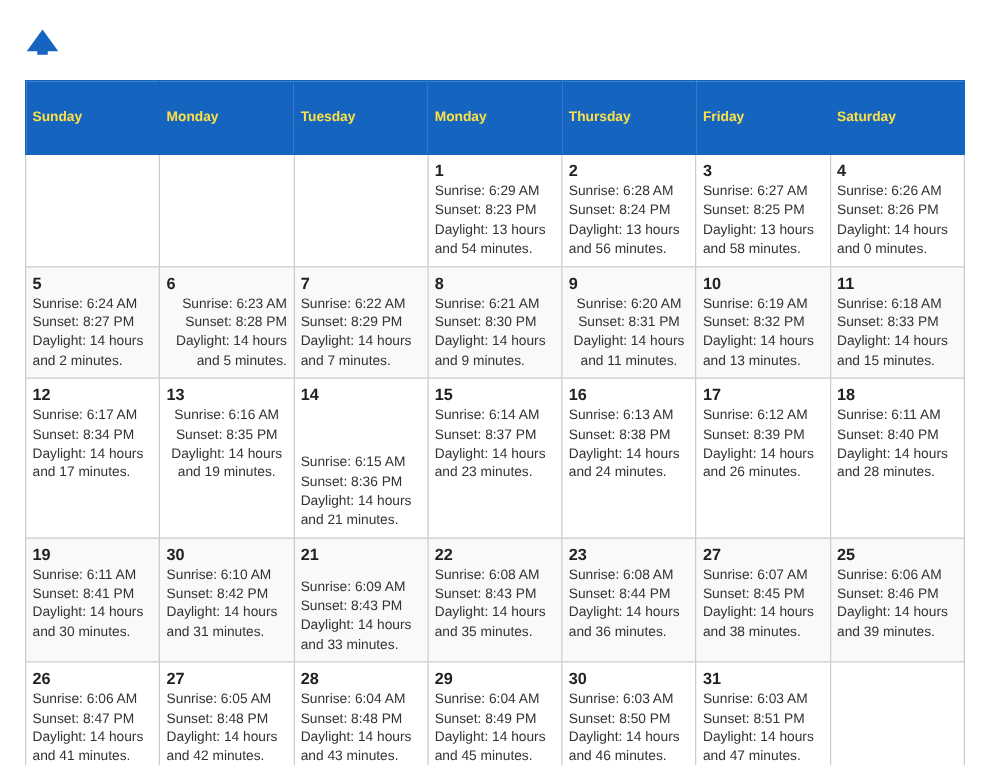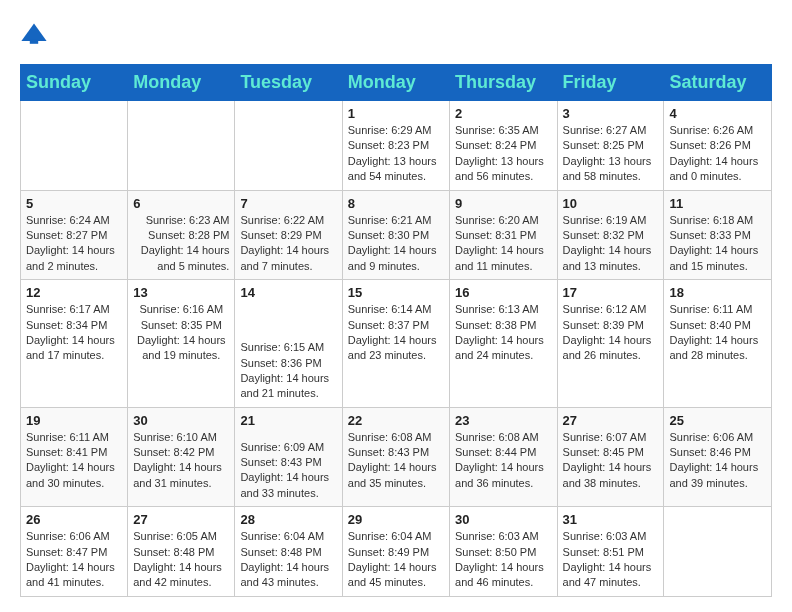--- a/index.html
+++ b/index.html
@@ -49,24 +49,24 @@
       font-size: 15px;
       color: #555;
     }
     .calendar {
       width: 100%;
       border-collapse: collapse;
       font-size: 11px;
     }
     .calendar th {
       background-color: #1565c0;
-      color: #5eead4;
-      padding: 7px 5px;
+      color: #fde047;
+      padding: 23px 5px;
       text-align: left;
-      font-size: 18px;
+      font-size: 11px;
       font-weight: bold;
       border: 1px solid #1565c0;
     }
     .calendar td {
       border: 1px solid #ccc;
       vertical-align: top;
       padding: 5px;
       width: 108px;
       min-height: 85px;
       background: #fff;
@@ -127,21 +127,21 @@
         <td class="empty-cell"></td>
         <td class="empty-cell"></td>
         <td>
           <div class="day-number">1</div>
           <div class="day-info" style="white-space: pre-line;">Sunrise: 6:29 AM
 Sunset: 8:23 PM
 Daylight: 13 hours and 54 minutes.</div>
         </td>
         <td>
           <div class="day-number">2</div>
-          <div class="day-info" style="white-space: pre-line;">Sunrise: 6:35 AM
+          <div class="day-info" style="white-space: pre-line;">Sunrise: 6:28 AM
 Sunset: 8:24 PM
 Daylight: 13 hours and 56 minutes.</div>
         </td>
         <td>
           <div class="day-number">3</div>
           <div class="day-info" style="white-space: pre-line;">Sunrise: 6:27 AM
 Sunset: 8:25 PM
 Daylight: 13 hours and 58 minutes.</div>
         </td>
         <td>
@@ -171,21 +171,21 @@
 Daylight: 14 hours and 7 minutes.</div>
         </td>
         <td>
           <div class="day-number">8</div>
           <div class="day-info" style="white-space: pre-line;">Sunrise: 6:21 AM
 Sunset: 8:30 PM
 Daylight: 14 hours and 9 minutes.</div>
         </td>
         <td>
           <div class="day-number">9</div>
-          <div class="day-info" style="white-space: pre-line;">Sunrise: 6:20 AM
+          <div class="day-info" style="white-space: pre-line; text-align: center;">Sunrise: 6:20 AM
 Sunset: 8:31 PM
 Daylight: 14 hours and 11 minutes.</div>
         </td>
         <td>
           <div class="day-number">10</div>
           <div class="day-info" style="white-space: pre-line;">Sunrise: 6:19 AM
 Sunset: 8:32 PM
 Daylight: 14 hours and 13 minutes.</div>
         </td>
         <td>

